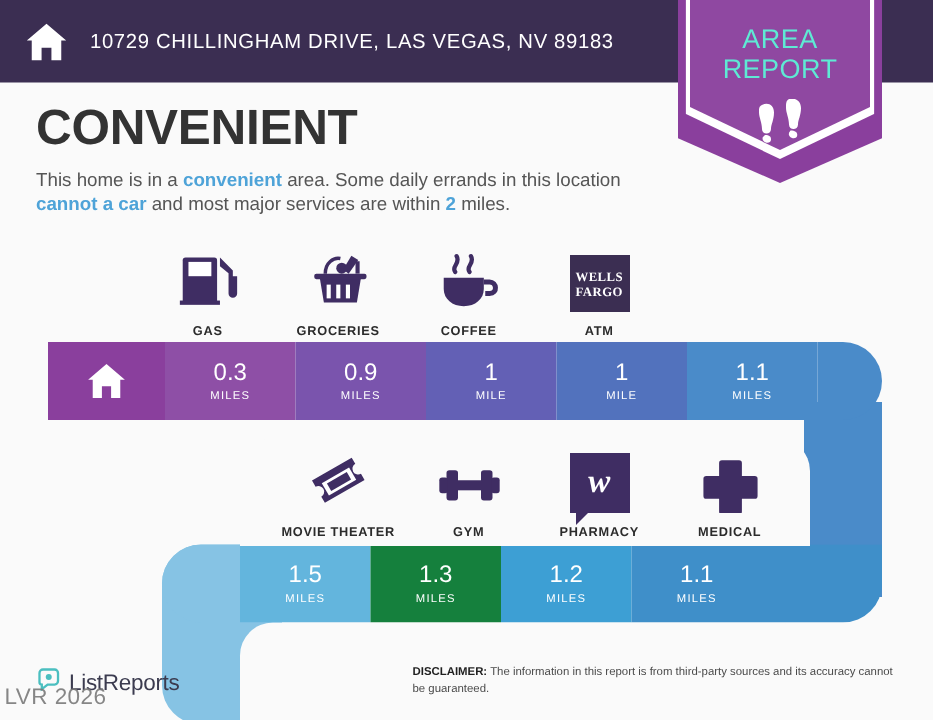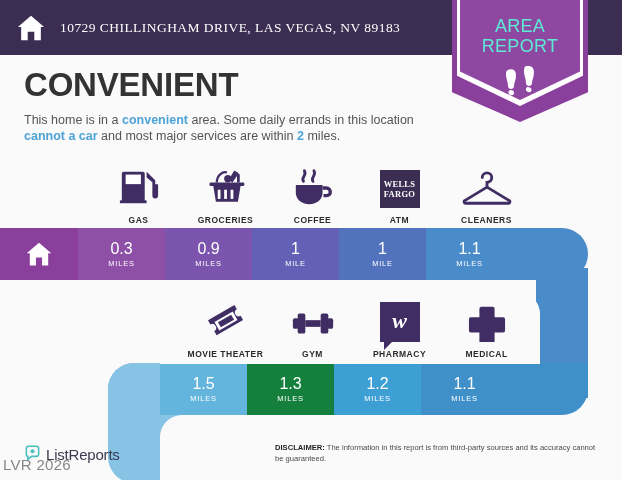--- a/index.html
+++ b/index.html
@@ -9,21 +9,21 @@
     background: #fafafa;
     overflow: hidden;
   }
   .page { position: relative; width: 622px; height: 480px; background: #fafafa; }
 
   
   .header-bar {
     position: absolute; left: 0; top: 0; width: 622px; height: 55px;
     background: #3b2e52;
   }
-  .header-inner { display: flex; align-items: center; height: 100%; padding-left: 16px; font-family: Liberation Serif, serif; }
+  .header-inner { display: flex; align-items: center; height: 100%; padding-left: 16px; }
   .home-icon-hdr { width: 30px; height: 30px; flex: none; }
   .addr {
     color: #ffffff; font-size: 13.5px; letter-spacing: 0.45px;
     margin-left: 14px; white-space: nowrap; font-weight: 400;
   }
 
   
   .badge {
     position: absolute; left: 452px; top: -2px; width: 136px; height: 124px;
     background: #8a3f9d;
@@ -94,21 +94,21 @@
     font-size: 22px; font-style: italic; font-weight: bold; line-height: 22px;
     margin-bottom: 2px;
   }
 
   
   .ribbon-wrap { position: absolute; left: 0; top: 228px; width: 622px; height: 252px; }
 
   .bar {
     position: absolute; display: flex; height: 52px; overflow: hidden;
   }
-  #bar1 { left: 0px; top: 0px; width: 588px; border-radius: 0 26px 26px 0; }
+  #bar1 { left: 0px; top: 0px; width: 588px; border-radius: 0 26px 26px 0; padding-left: 32px; }
   #bar2 { left: 108px; top: 135px; width: 480px; border-radius: 26px 0 26px 26px; }
 
   .seg {
     display: flex; flex-direction: column; align-items: center; justify-content: center;
     color: #ffffff; flex: none;
   }
   .seg-val { font-size: 16px; line-height: 17px; font-weight: 400; }
   .seg-unit { font-size: 7.5px; letter-spacing: 0.8px; margin-top: 2px; font-weight: 400; }
   .seg-home { display: flex; align-items: center; justify-content: center; }
 
@@ -229,29 +229,20 @@
     <div class="icon-cell">
       <span class="icon-glyph">
         <span class="wf-box">
           <span>WELLS</span>
           <span>FARGO</span>
         </span>
       </span>
       <span class="icon-label">ATM</span>
     </div>
 
-    <div class="icon-cell">
-      <span class="icon-glyph">
-        <svg viewBox="0 0 52 40" width="50" height="38">
-          <path fill="none" stroke="#3f2d63" stroke-width="3" stroke-linejoin="round" stroke-linecap="round" d="M26 18 L3 32 a1.5 1.5 0 0 0 1 3 h44 a1.5 1.5 0 0 0 1 -3 z"></path>
-          <path fill="none" stroke="#3f2d63" stroke-width="3" stroke-linecap="round" d="M26 18 L26 13 a5 5 0 1 0 -5 -5"></path>
-        </svg>
-      </span>
-      <span class="icon-label">CLEANERS</span>
-    </div>
   </div>
 
   <div class="ribbon-wrap">
 
     <div class="connector" id="conn-right"></div>
     <div class="connector" id="conn-right-round"></div>
     <div class="connector" id="conn-left"></div>
     <div id="cut-white"></div>
 
     <div class="bar" id="bar1">

